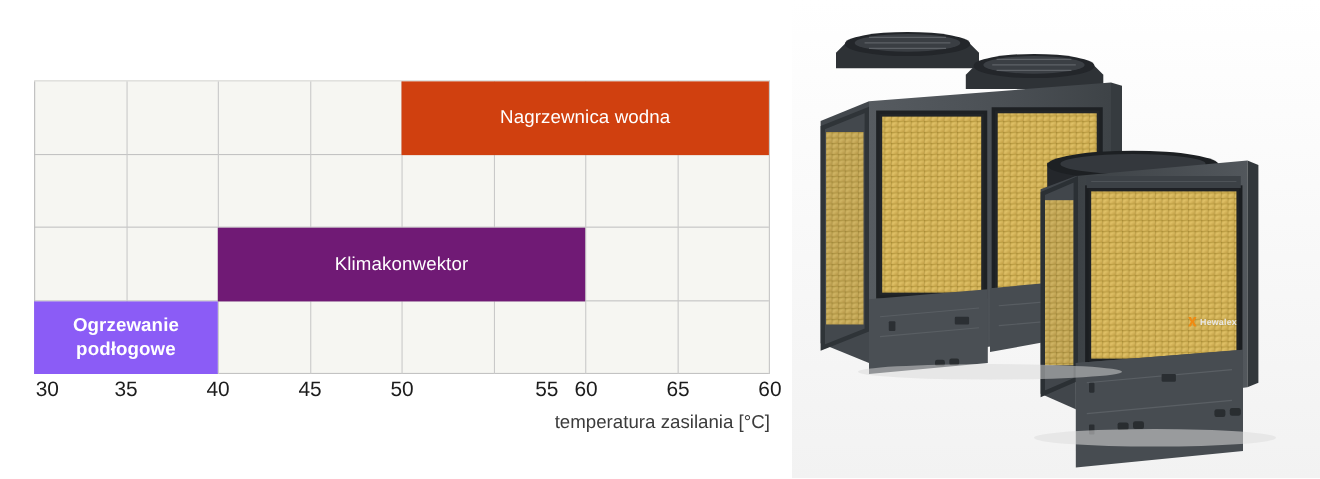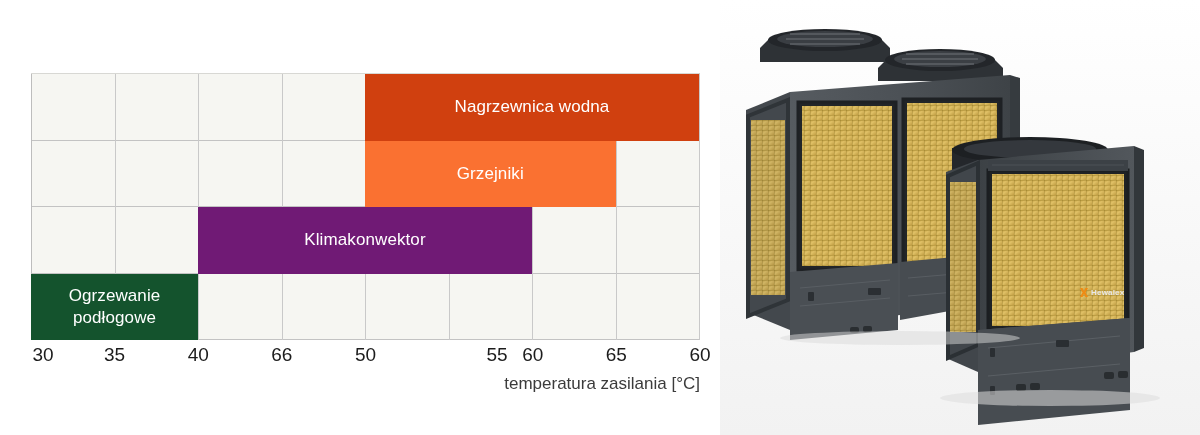--- a/index.html
+++ b/index.html
@@ -105,32 +105,31 @@
           <div class="vline" style="left: 25%;"></div>
           <div class="vline" style="left: 37.5%;"></div>
           <div class="vline" style="left: 50%;"></div>
           <div class="vline" style="left: 62.5%;"></div>
           <div class="vline" style="left: 75%;"></div>
           <div class="vline" style="left: 87.5%;"></div>
           <div class="vline" style="left: 100%;"></div>
         </div>
       <div id="bars">
           <div class="bar" style="left: 50%; width: 50%; top: 0%; background: rgb(208, 64, 15);">Nagrzewnica wodna</div>
-          <div class="bar" style="left: 50%; width: 37.5%; top: 25%; background: rgb(250, 113, 49);">Grzejniki</div>
           <div class="bar" style="left: 25%; width: 50%; top: 50%; background: #701a75;">Klimakonwektor</div>
-          <div class="bar" style="left: 0%; width: 25%; top: 75%; background: #14532d;">Ogrzewanie
+          <div class="bar" style="left: 0%; width: 25%; top: 75%; background: #8b5cf6; font-weight: bold;">Ogrzewanie
 podłogowe</div>
         </div>
     </div>
 
     <div id="x-ticks">
         <span class="tick-label" style="left: 0%; margin-left: 12px;">30</span>
         <span class="tick-label" style="left: 12.5%;">35</span>
         <span class="tick-label" style="left: 25%;">40</span>
-        <span class="tick-label" style="left: 37.5%;">66</span>
+        <span class="tick-label" style="left: 37.5%;">45</span>
         <span class="tick-label" style="left: 50%;">50</span>
         <span class="tick-label" style="left: 62.5%; margin-left: 48px;">55</span>
         <span class="tick-label" style="left: 75%;">60</span>
         <span class="tick-label" style="left: 87.5%;">65</span>
         <span class="tick-label" style="left: 100%;">60</span>
       </div>
 
     <div id="axis-caption">temperatura zasilania [°C]</div>
   </div>
 

